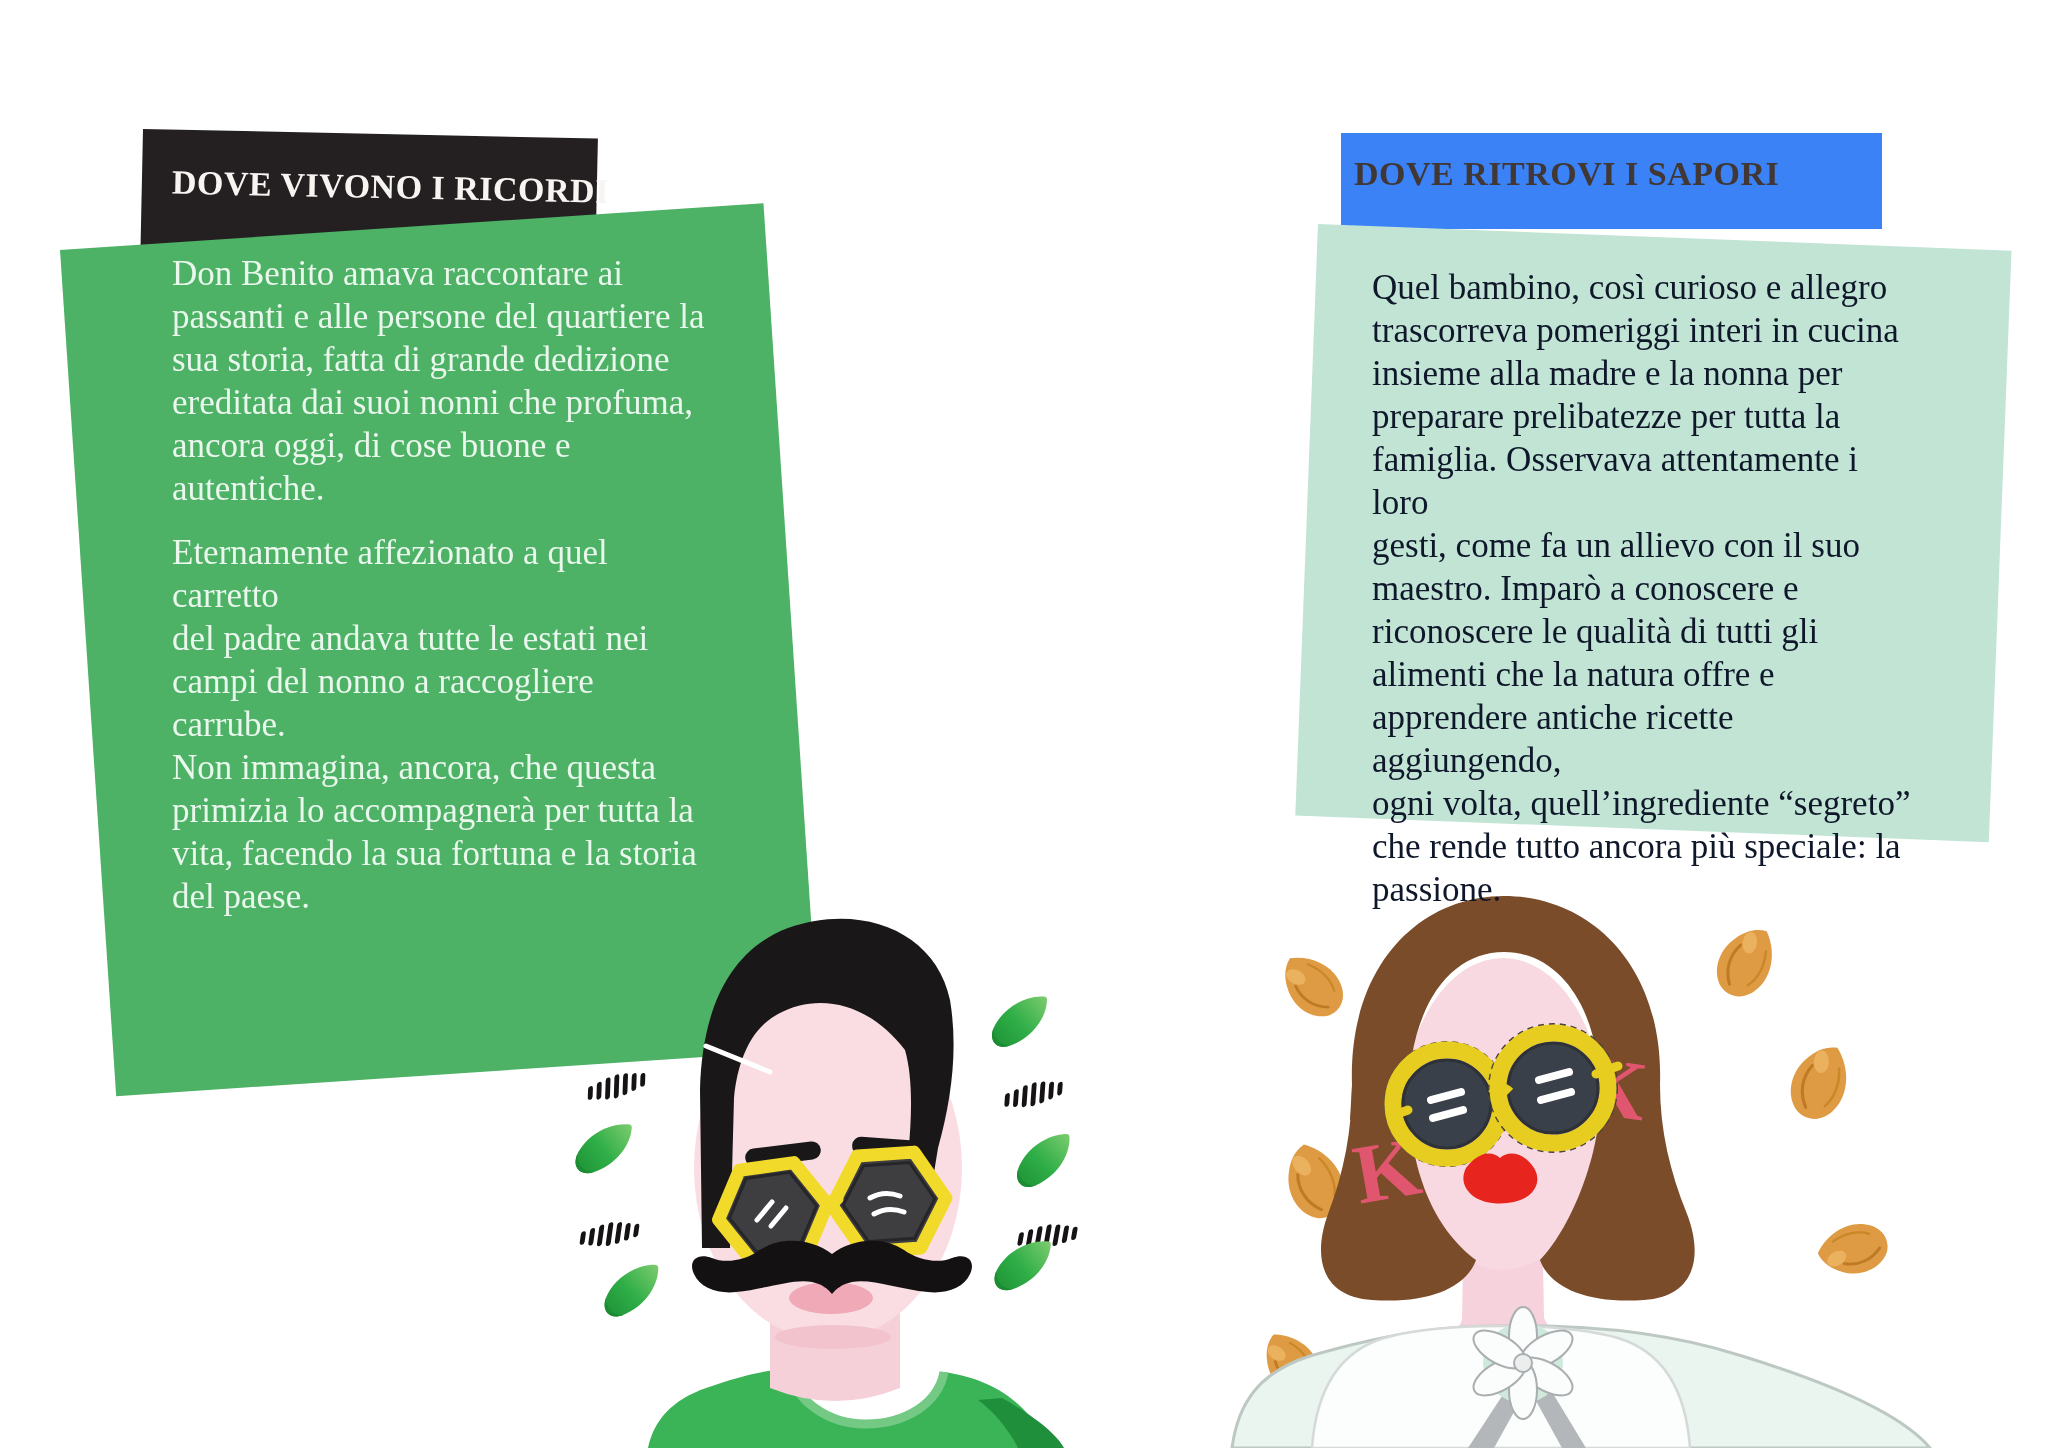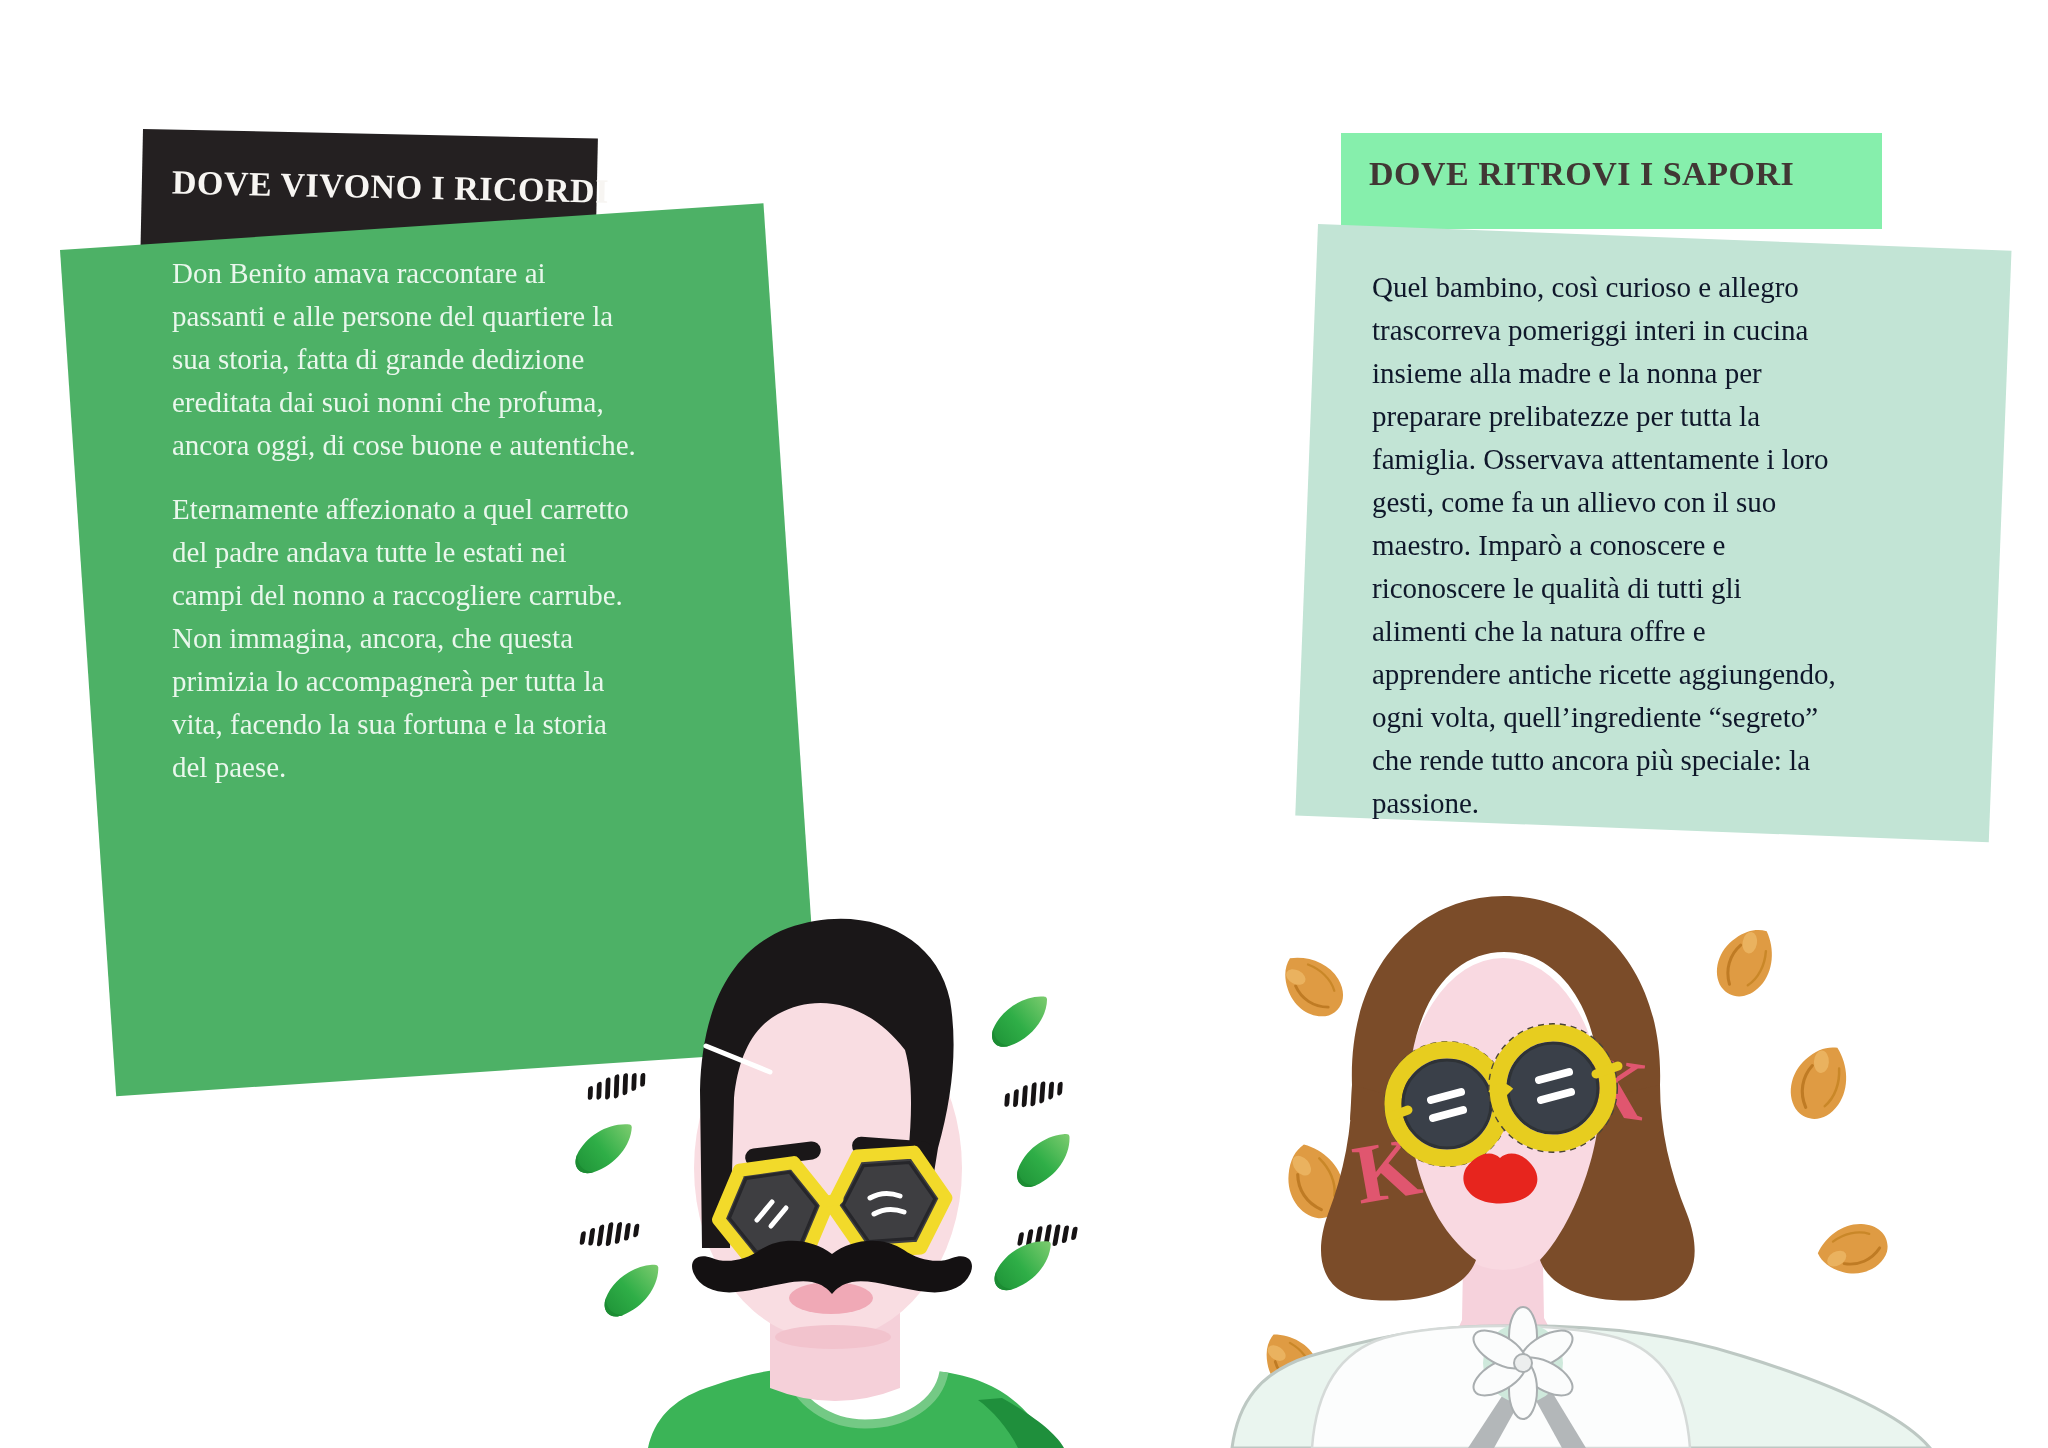--- a/index.html
+++ b/index.html
@@ -11,43 +11,43 @@
   
   .hdr{position:absolute;box-sizing:border-box;}
   .hdr-black{
     left:143px;top:129px;width:455px;height:122px;
     background:#242021;z-index:1;
     transform:rotate(1.2deg);transform-origin:top left;
     padding:36px 0 0 30px;
   }
   .hdr-orange{
     left:1341px;top:133px;width:541px;height:96px;
-    background:#86efac;z-index:1;
-    padding:24px 0 0 28px;
+    background:#3b82f6;z-index:1;
+    padding:24px 0 0 13px;
   }
   .hdr-label{
     font-weight:bold;font-size:34px;letter-spacing:.5px;line-height:1;
     white-space:nowrap;
   }
   .hdr-black .hdr-label{color:#f7f5f2;}
   .hdr-orange .hdr-label{color:#413734;}
   
   .panel{position:absolute;transform-origin:top left;}
   .panel-green{
     left:60px;top:250px;width:705px;height:848px;
     background:#4db166;transform:rotate(-3.8deg);z-index:2;
   }
   .panel-mint{
     left:1318px;top:224px;width:694px;height:592px;
     background:#c2e4d5;transform:rotate(2.2deg);z-index:2;
   }
   
   .textblock{position:absolute;z-index:4;}
   .textblock p{
-    margin:0 0 21px 0;font-size:29px;line-height:43px;
+    margin:0 0 21px 0;font-size:35px;line-height:43px;
     white-space:pre-line;
   }
   .tb-green{left:172px;top:252px;width:540px;}
   .tb-green p{color:#e9f7ec;}
   .tb-mint{left:1372px;top:266px;width:540px;}
   .tb-mint p{color:#0f172a;}
   
   .art{position:absolute;left:0;top:0;z-index:3;}
 </style>
 </head>

